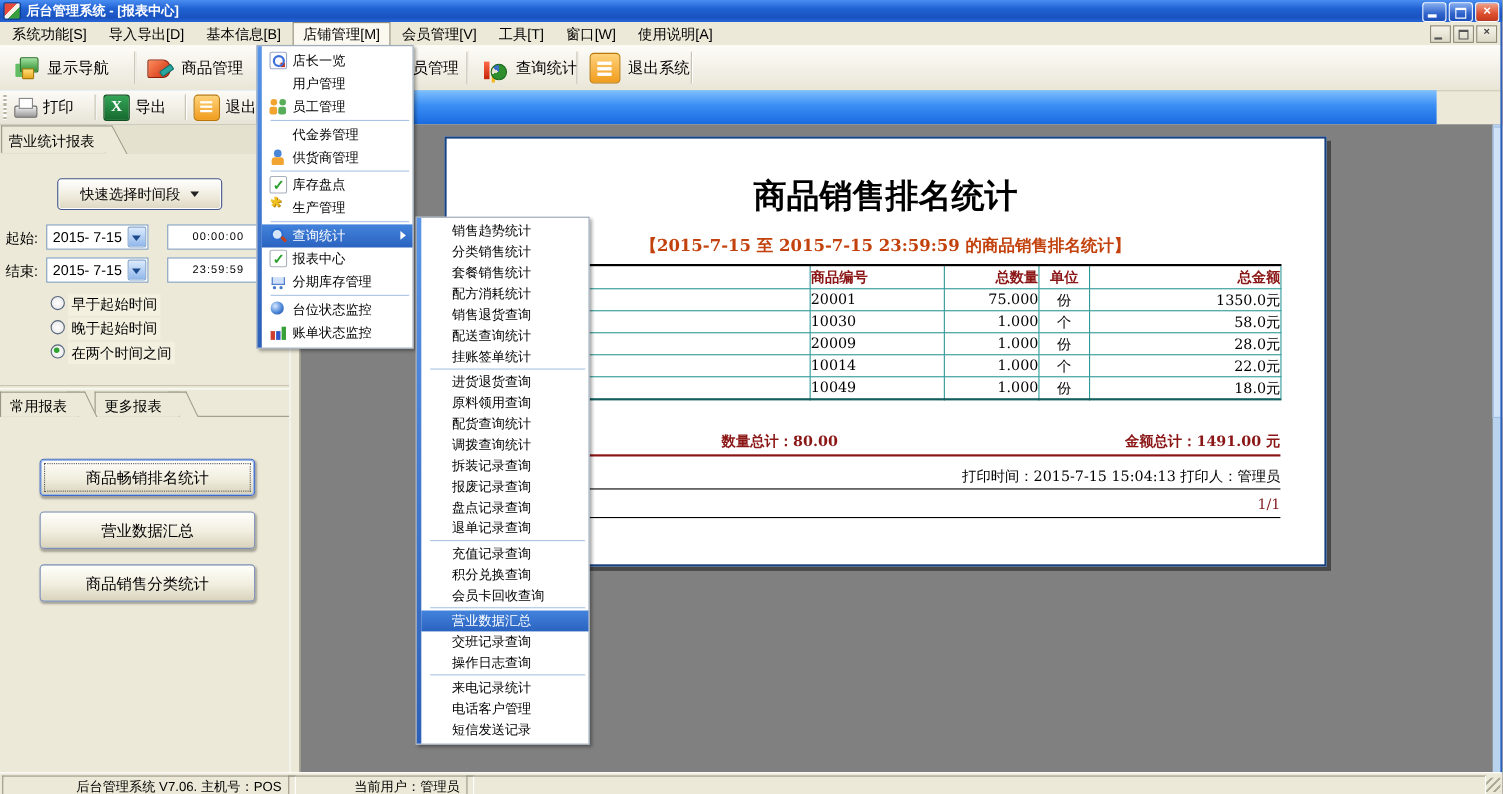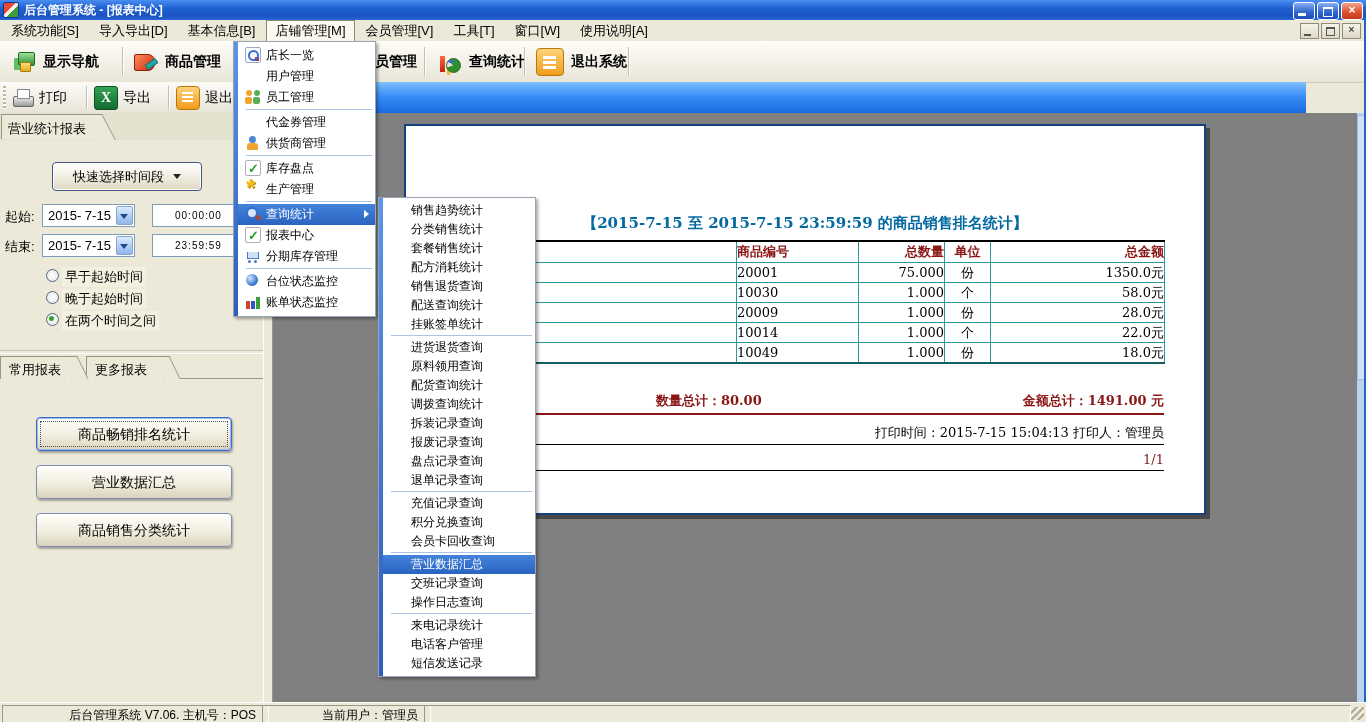--- a/index.html
+++ b/index.html
@@ -22,21 +22,21 @@
   .mb-item{padding:2px 9px;margin-left:2px;color:#000;}
   .mb-item.active{background:#faf8ef;border:1px solid #8f8b78;padding:1px 8px;}
   .mdi-btns{position:absolute;right:5px;top:3px;display:flex;gap:2px;}
   .mdi-btn{width:17px;height:14px;border:1px solid #8f8b78;background:linear-gradient(#f6f4ea,#ddd9c6);position:relative;
     font-size:10px;color:#444;text-align:center;line-height:12px;font-weight:bold;}
   .mdi-btn.min::after{content:'';position:absolute;left:3px;bottom:2px;width:7px;height:2px;background:#555;}
   .mdi-btn.rest::after{content:'';position:absolute;left:4px;top:3px;width:7px;height:6px;border:1px solid #555;border-top-width:2px;}
   
   .toolbar1{position:absolute;left:0;top:41px;width:1366px;height:41px;
     background:linear-gradient(180deg,#fdfcf8,#e9e6d7);border-bottom:1px solid #cfcbb8;}
-  .t1btn{position:absolute;top:4px;height:33px;display:flex;align-items:center;gap:7px;font-size:14px;color:#000;padding:0 4px;font-weight:bold;}
+  .t1btn{position:absolute;top:4px;height:33px;display:flex;align-items:center;gap:7px;font-size:14px;color:#000;padding:0 4px;}
   .tsep{position:absolute;top:6px;width:1px;height:29px;background:#c3bfae;border-right:1px solid #ffffff;}
   
   .tic{position:relative;width:26px;height:26px;display:inline-block;}
   .ic-nav::before{content:'';position:absolute;left:8px;top:3px;width:15px;height:12px;border:1px solid #1d6b1d;border-radius:2px;
     background:linear-gradient(#9fe09f,#2f8f2f);box-shadow:-5px 5px 0 -1px #63bd63;}
   .ic-nav::after{content:'';position:absolute;left:10px;top:13px;width:9px;height:8px;background:linear-gradient(#ffe07a,#e8a81e);border:1px solid #a87c10;border-radius:1px;}
   .ic-goods::before{content:'';position:absolute;left:2px;top:5px;width:19px;height:15px;border:1px solid #8e1f08;border-radius:2px 7px 7px 2px;
     background:linear-gradient(135deg,#ff8d5d,#cc2d0d);}
   .ic-goods::after{content:'';position:absolute;left:13px;top:12px;width:11px;height:4px;background:#2aa6a0;border:1px solid #14706c;transform:rotate(-35deg);border-radius:1px;}
   .ic-store::before{content:'';position:absolute;left:3px;top:4px;width:18px;height:16px;background:linear-gradient(#ffca6a,#e08a10);border:1px solid #9a6208;border-radius:2px;}
@@ -92,21 +92,21 @@
     border-right:1px solid #9a9786;border-top:1px solid #9a9786;transform:skewX(26deg);z-index:-1;}
   .tabline{position:absolute;left:0;top:238px;width:263px;height:1px;background:#9a9786;}
   .bigbtn{position:absolute;left:36px;width:196px;height:34px;border:1px solid #7a8eb8;border-radius:4px;box-sizing:border-box;
     background:linear-gradient(180deg,#fffffb,#f1eedf 55%,#d9d3bc);box-shadow:1px 2px 2px rgba(0,0,0,.3);
     font-size:14px;text-align:center;line-height:32px;}
   .bigbtn.focus{border-color:#3c6cc8;box-shadow:inset 0 0 0 1px #9db8e8,1px 2px 2px rgba(0,0,0,.3);outline:1px dotted #555;outline-offset:-5px;}
   
   .page{position:absolute;left:404px;top:11px;width:798px;height:387px;background:#fff;border:2px solid #17407e;box-sizing:content-box;
     box-shadow:4px 4px 0 rgba(25,25,25,.55);font-family:"DejaVu Serif",serif;}
   .rpt-title{position:absolute;left:0;top:32px;width:100%;text-align:center;font-size:30px;font-weight:bold;color:#000;}
-  .rpt-sub{position:absolute;left:0;top:88px;width:100%;text-align:center;font-size:15px;font-weight:bold;color:#0369a1;}
+  .rpt-sub{position:absolute;left:0;top:88px;width:100%;text-align:center;font-size:15px;font-weight:bold;color:#c2410c;}
   table.rpt{position:absolute;left:10px;top:114px;width:748px;border-collapse:collapse;table-layout:fixed;
     border-top:2px solid #000;border-bottom:2px solid #135e5e;font-size:13px;}
   table.rpt th,table.rpt td{border:1px solid #2e9898;padding:0;height:19px;font-weight:normal;color:#000;overflow:hidden;white-space:nowrap;}
   table.rpt th{height:20px;color:#8b1616;font-weight:bold;}
   th.c-name{text-align:left;padding-left:104px;}
   td.c-name{text-align:left;padding-left:120px;}
   .c-code{text-align:left;padding-left:6px;}
   .c-qty{text-align:right;padding-right:8px;}
   .c-unit{text-align:center;}
   .c-amt{text-align:right;padding-right:6px;}
@@ -275,20 +275,21 @@
       <div class="stab" style="left:86px;width:78px;z-index:1">更多报表</div>
       <div class="tabline"></div>
 
       <div class="bigbtn focus" style="top:277px">商品畅销排名统计</div>
       <div class="bigbtn" style="top:325px">营业数据汇总</div>
       <div class="bigbtn" style="top:373px">商品销售分类统计</div>
     </div>
     <div class="splitter"></div>
 
     <div class="page">
+      <div class="rpt-title">商品销售排名统计</div>
       <div class="rpt-sub">【2015-7-15 至 2015-7-15 23:59:59 的商品销售排名统计】</div>
       <table class="rpt">
         <colgroup>
             <col style="width:320px">
             <col style="width:122px">
             <col style="width:86px">
             <col style="width:46px">
             <col style="width:174px">
           </colgroup>
         <tbody>

